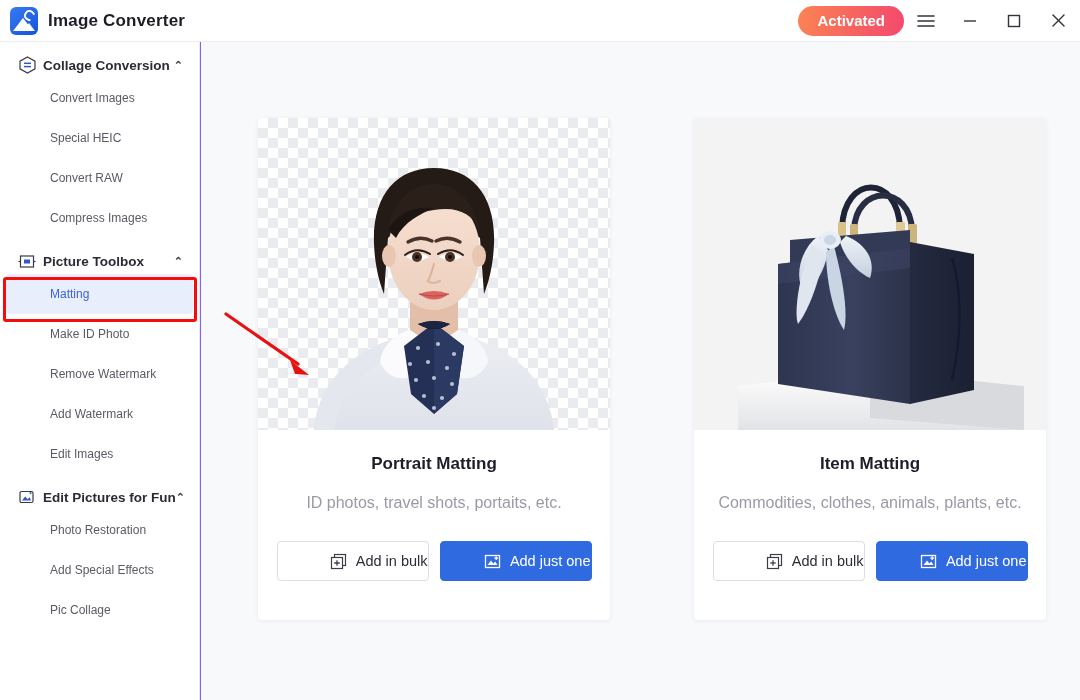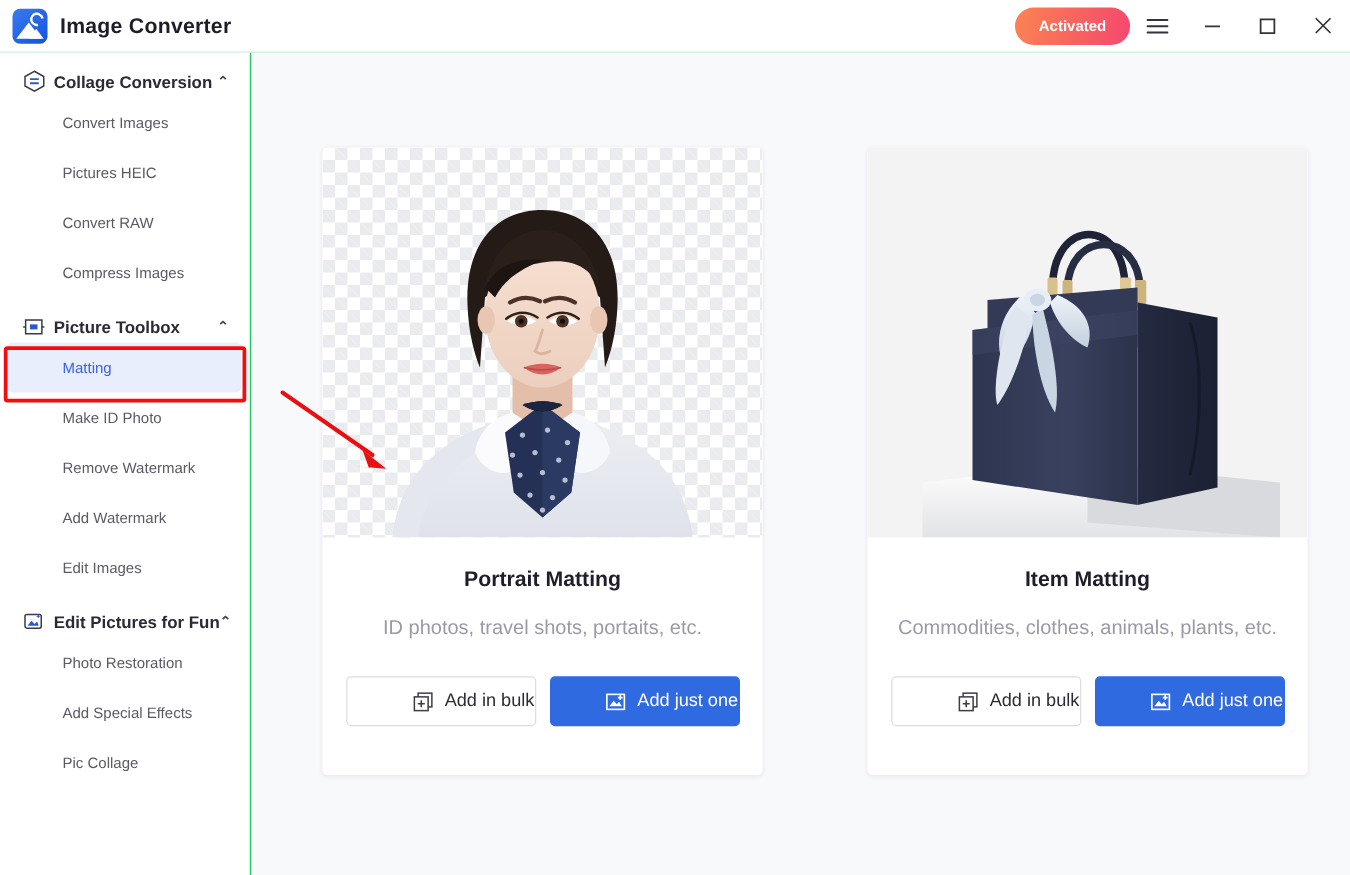--- a/index.html
+++ b/index.html
@@ -3,21 +3,21 @@
 <meta charset="utf-8">
 <title>Image Converter</title>
 <style>
   * { box-sizing: border-box; margin: 0; padding: 0; }
   html, body {
     width: 1080px; height: 700px;
     font-family: "Liberation Sans", sans-serif;
     background: #ffffff;
     overflow: hidden;
   }
-  #app { position: relative; width: 1080px; height: 700px; background: #22c55e; }
+  #app { position: relative; width: 1080px; height: 700px; background: #8b5cf6; }
 
   
   .titlebar {
     position: absolute; left: 0; top: 0; width: 1080px; height: 42px;
     background: #ffffff; display: flex; align-items: center;
     border-bottom: 1px solid #ececf0;
   }
   .logo {
     width: 28px; height: 28px; margin-left: 10px; border-radius: 6px;
     background: linear-gradient(140deg,#3a7bf0 0%,#1252e0 100%);
@@ -41,21 +41,21 @@
   .apptitle {
     margin-left: 10px; font-size: 17px; font-weight: bold; color: #1d1d27;
     letter-spacing: .2px;
   }
   .tb-right {
     margin-left: auto; display: flex; align-items: center; height: 42px;
   }
   .activated {
     height: 30px; padding: 0 19px; border-radius: 15px; border: none;
     background: linear-gradient(100deg,#fb8453 0%,#f7655f 50%,#f4486f 100%);
-    color: #ffffff; font-size: 12px; font-weight: bold;
+    color: #ffffff; font-size: 15px; font-weight: bold;
     font-family: "Liberation Sans", sans-serif; cursor: pointer;
     display: flex; align-items: center; justify-content: center;
   }
   .winbtn {
     width: 44px; height: 42px; display: flex; align-items: center;
     justify-content: center; cursor: pointer; color: #33333b;
   }
 
   
   .sidebar {
@@ -198,21 +198,21 @@
           <line x1="5" y1="10.6" x2="12" y2="10.6" stroke="#2f57d0" stroke-width="1.5"></line>
         </svg>
       </span>
       <span class="glabel">Collage Conversion</span>
       <span class="caret">⌃</span>
     </div>
     <div class="nav-item">
       <span>Convert Images</span>
     </div>
     <div class="nav-item">
-      <span>Pictures HEIC</span>
+      <span>Special HEIC</span>
     </div>
     <div class="nav-item">
       <span>Convert RAW</span>
     </div>
     <div class="nav-item">
       <span>Compress Images</span>
     </div>
 
     <div class="group-head">
       <span class="gicon">

